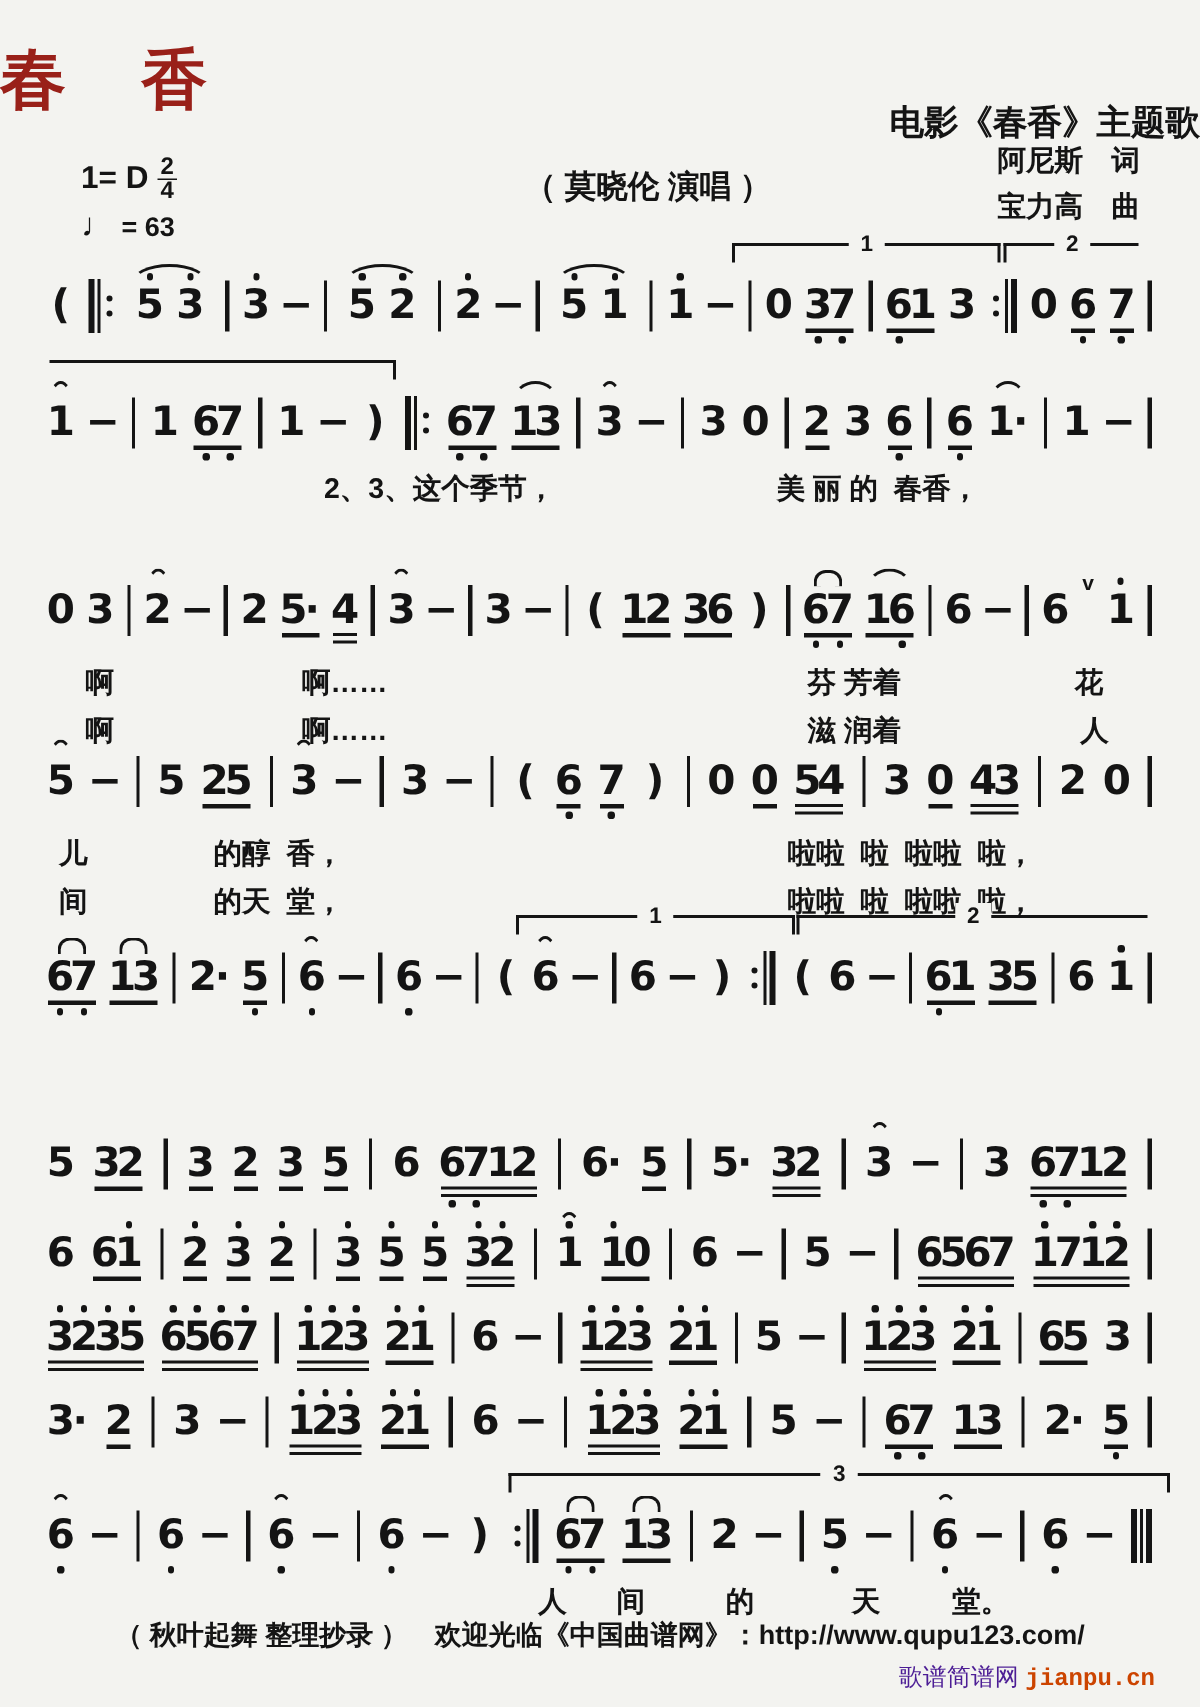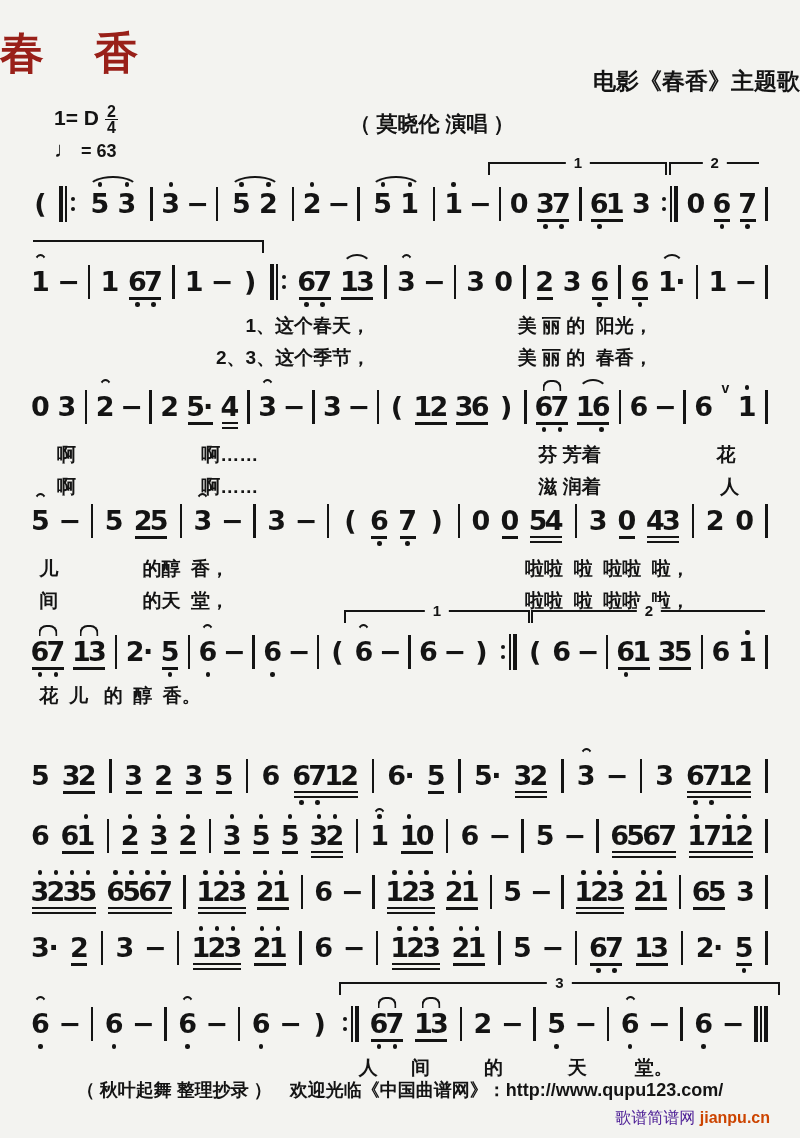--- a/index.html
+++ b/index.html
@@ -68,20 +68,24 @@
 </style>
 </head>
 <body>
 
 <div class="page">
 
   <div class="title" style="color: rgb(153, 32, 25);">春 香</div>
   <div class="subtitle">电影《春香》主题歌</div>
   <div class="performer">（ 莫晓伦 演唱 ）</div>
 
+  <div class="credits">
+    <div>阿尼斯　词</div>
+    <div>宝力高　曲</div>
+  </div>
 
   <div class="keysig">
     <span>1= D</span><span class="frac"><i>2</i><i>4</i></span>
     <div class="tempo"><span class="qn">♩</span> <span>= 63</span></div>
   </div>
 
   <div id="score">
       <div class="sys" style="top: 180px;">
         <div class="volta" style="left: 62%; width: 23.8%;">
           <span class="vlabel">1</span>
@@ -652,24 +656,20 @@
                 <span class="dg">−</span>
               </span>
             </span>
             <span class="ldrow">
               <span class="nc ldc "></span>
             </span>
           </span>
           <span class="tok bar">
             <i class="bbar"></i>
           </span>
-        </div>
-        <div class="lyr">
-          <span class="lseg" style="left: 29%;">1、这个春天，</span>
-          <span class="lseg" style="left: 66%;">美 丽 的  阳光，</span>
         </div>
         <div class="lyr">
           <span class="lseg" style="left: 25%;">2、3、这个季节，</span>
           <span class="lseg" style="left: 66%;">美 丽 的  春香，</span>
         </div>
       </div>
       <div class="sys" style="top: 383px;">
         <div class="mrow">
           <span class="tok note">
             <span class="grp">
@@ -1560,23 +1560,20 @@
               </span>
             </span>
             <span class="ldrow">
               <span class="nc ldc "></span>
             </span>
           </span>
           <span class="tok bar">
             <i class="bbar"></i>
           </span>
         </div>
-        <div class="lyr">
-          <span class="lseg" style="left: 1%;">花  儿   的  醇  香。</span>
-        </div>
       </div>
       <div class="sys" style="top: 752px;">
         <div class="mrow">
           <span class="tok note">
             <span class="grp">
               <span class="nc ">
                 <span class="hd"></span>
                 <span class="dg">5</span>
               </span>
             </span>
@@ -2983,16 +2980,16 @@
           <span class="lseg" style="left: 61.4%;">的</span>
           <span class="lseg" style="left: 72.8%;">天</span>
           <span class="lseg" style="left: 81.9%;">堂。</span>
         </div>
       </div>
     </div>
 
   <div class="footer">（ 秋叶起舞 整理抄录 ）　欢迎光临《中国曲谱网》：http://www.qupu123.com/</div>
 
   <div class="wm">
-    <span class="g">歌谱简谱网 </span><span class="r" style="color: rgb(204, 68, 0);">jianpu.cn</span>
+    <span class="g">歌谱简谱网 </span><span class="r" style="color: rgb(204, 68, 0); font-family: Liberation Mono, monospace;">jianpu.cn</span>
   </div>
 
 </div>
 
 </body></html>

